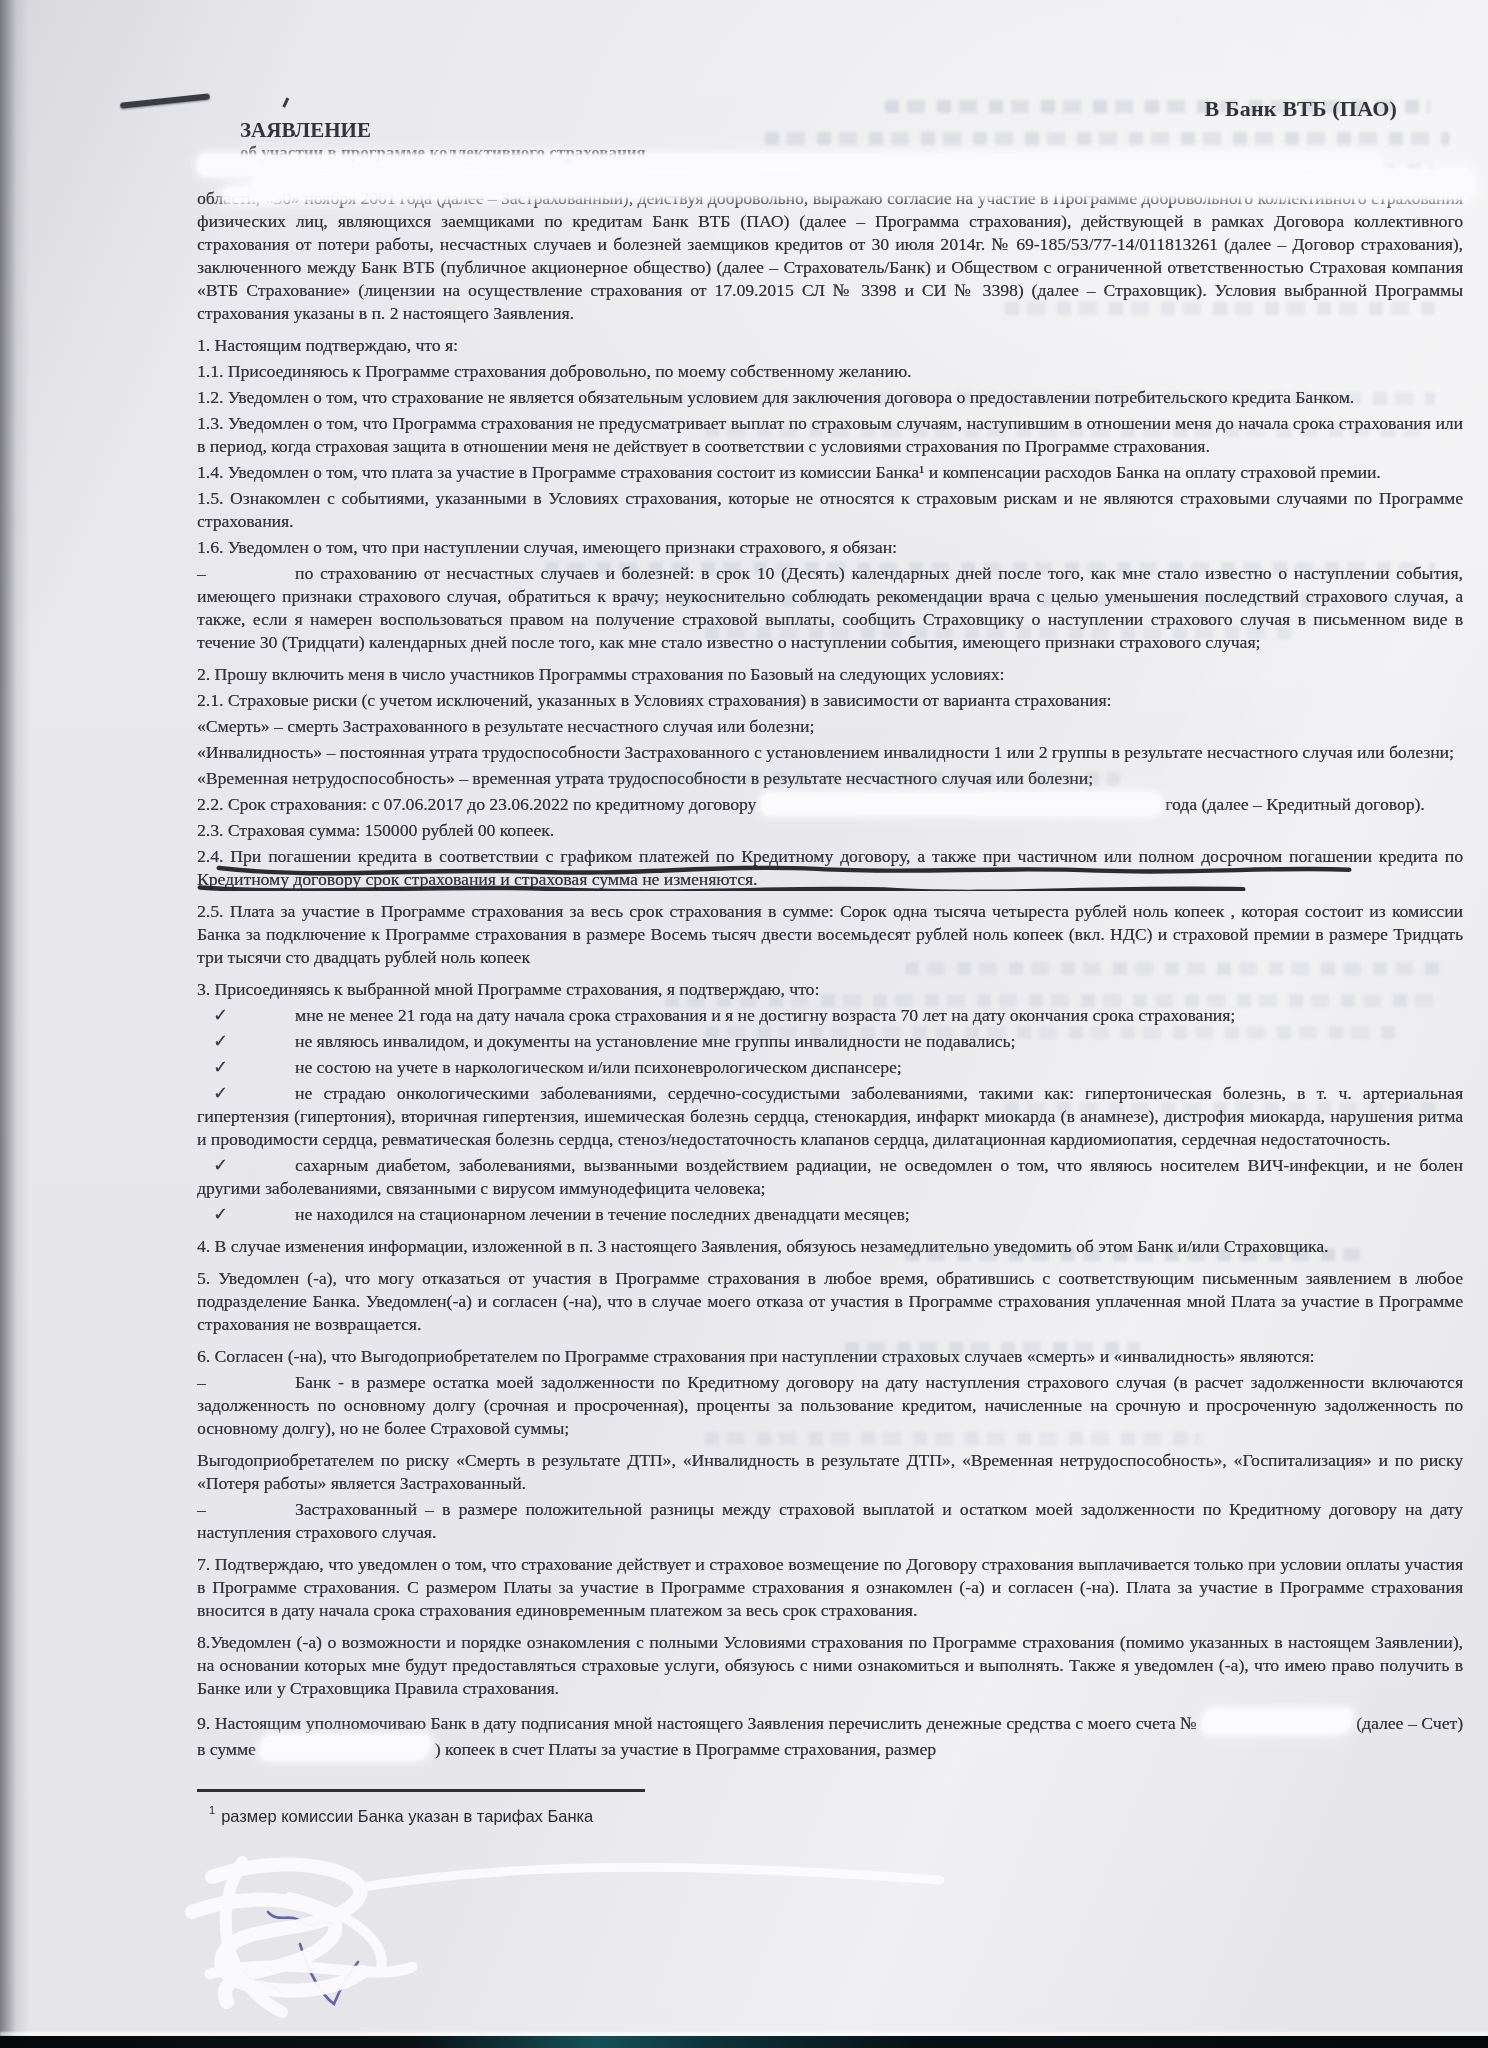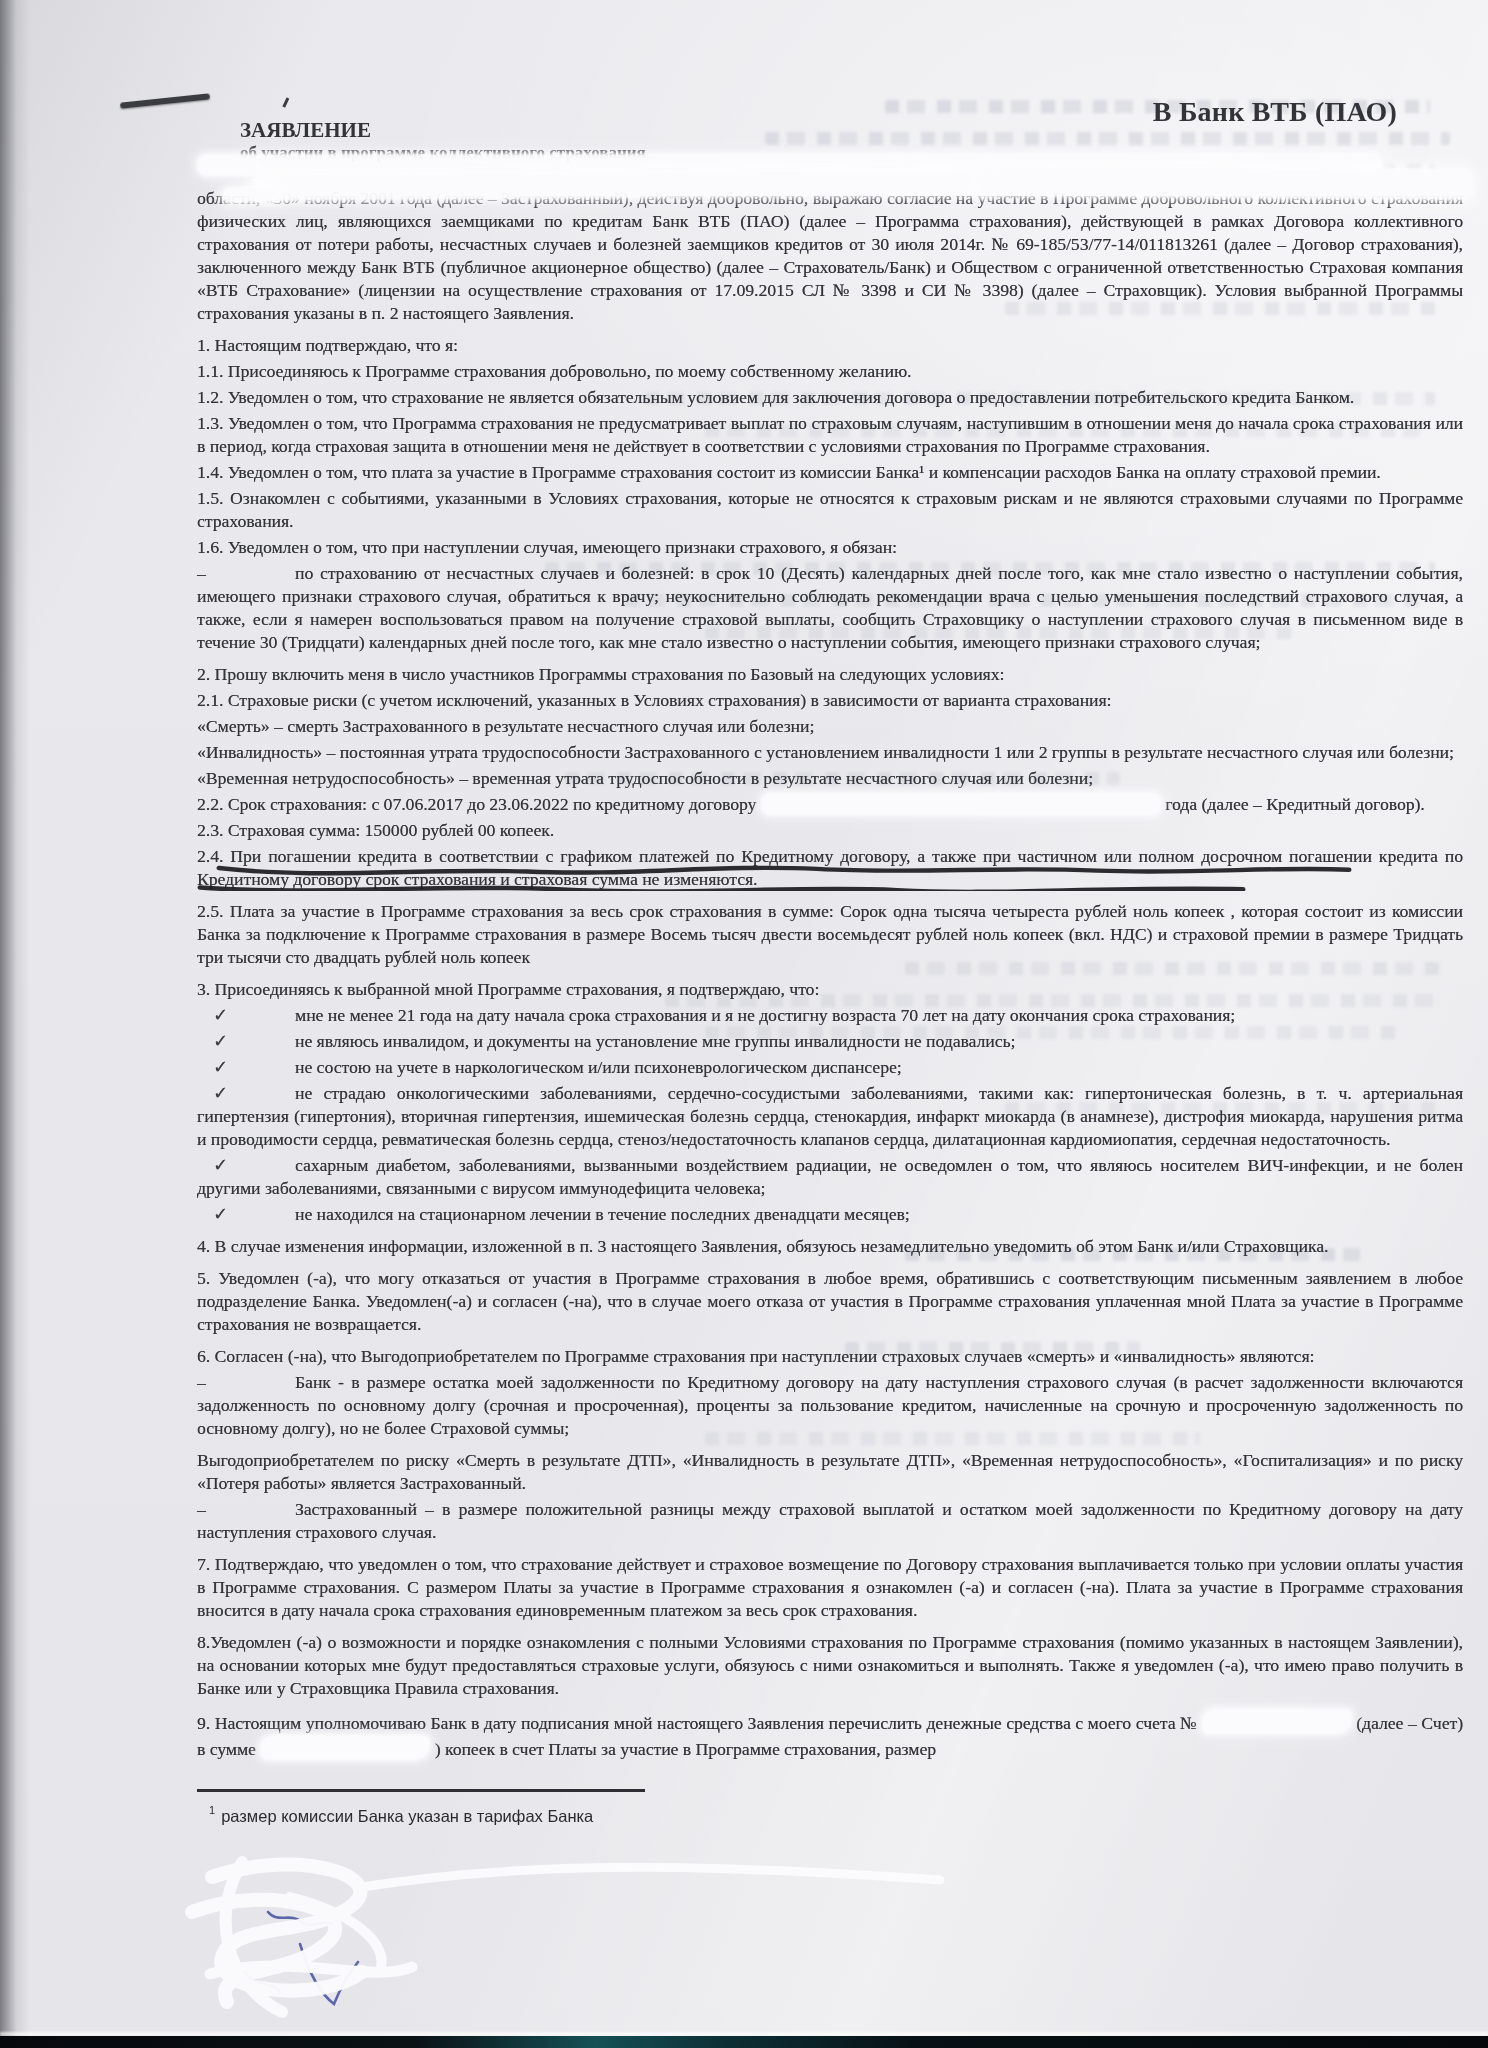--- a/index.html
+++ b/index.html
@@ -16,21 +16,21 @@
     background:linear-gradient(to right, rgba(86,86,94,.75), rgba(150,150,158,.25) 55%, transparent);}
   .bottom-band{position:absolute;left:0;bottom:0;right:0;height:12px;z-index:7;
     background:linear-gradient(90deg,#06080c 0%,#0a1216 28%,#155156 40%,#0d3238 48%,#071014 62%,#05070b 100%);}
   .bottom-glow{position:absolute;left:0;bottom:12px;right:0;height:4px;z-index:7;background:rgba(255,255,255,.65);filter:blur(1px);}
   .staple{position:absolute;left:120px;top:98px;width:90px;height:6px;background:#3a3c42;border-radius:3px;
     transform:rotate(-6deg);filter:blur(.7px);box-shadow:0 1px 2px rgba(40,40,46,.5);z-index:3;}
   .ink-speck{position:absolute;left:284px;top:99px;width:7px;height:10px;border-left:3px solid #3a3c42;
     transform:rotate(25deg);filter:blur(.4px);z-index:3;}
 
   .recipient{position:absolute;left:1065px;top:96px;width:332px;text-align:right;
-    font-size:28px;font-weight:bold;letter-spacing:.2px;z-index:2;}
+    font-size:22px;font-weight:bold;letter-spacing:.2px;z-index:2;}
   .titleblock{position:absolute;left:240px;top:118px;z-index:2;}
   .doc-title{font-size:21px;font-weight:bold;margin:0;}
   .doc-subtitle{font-size:17px;font-weight:bold;margin:0 0 0 0;}
 
   .body-col{position:absolute;left:197px;top:154px;width:1266px;z-index:2;}
   .blk{margin:0 0 3px 0;font-size:17.6px;line-height:23px;text-align:justify;
     text-shadow:.25px .25px .35px rgba(45,45,55,.65);}
   .blk.g{margin-top:9px;}
   .marker{display:inline-block;}
   .marker.dash{width:98px;}

